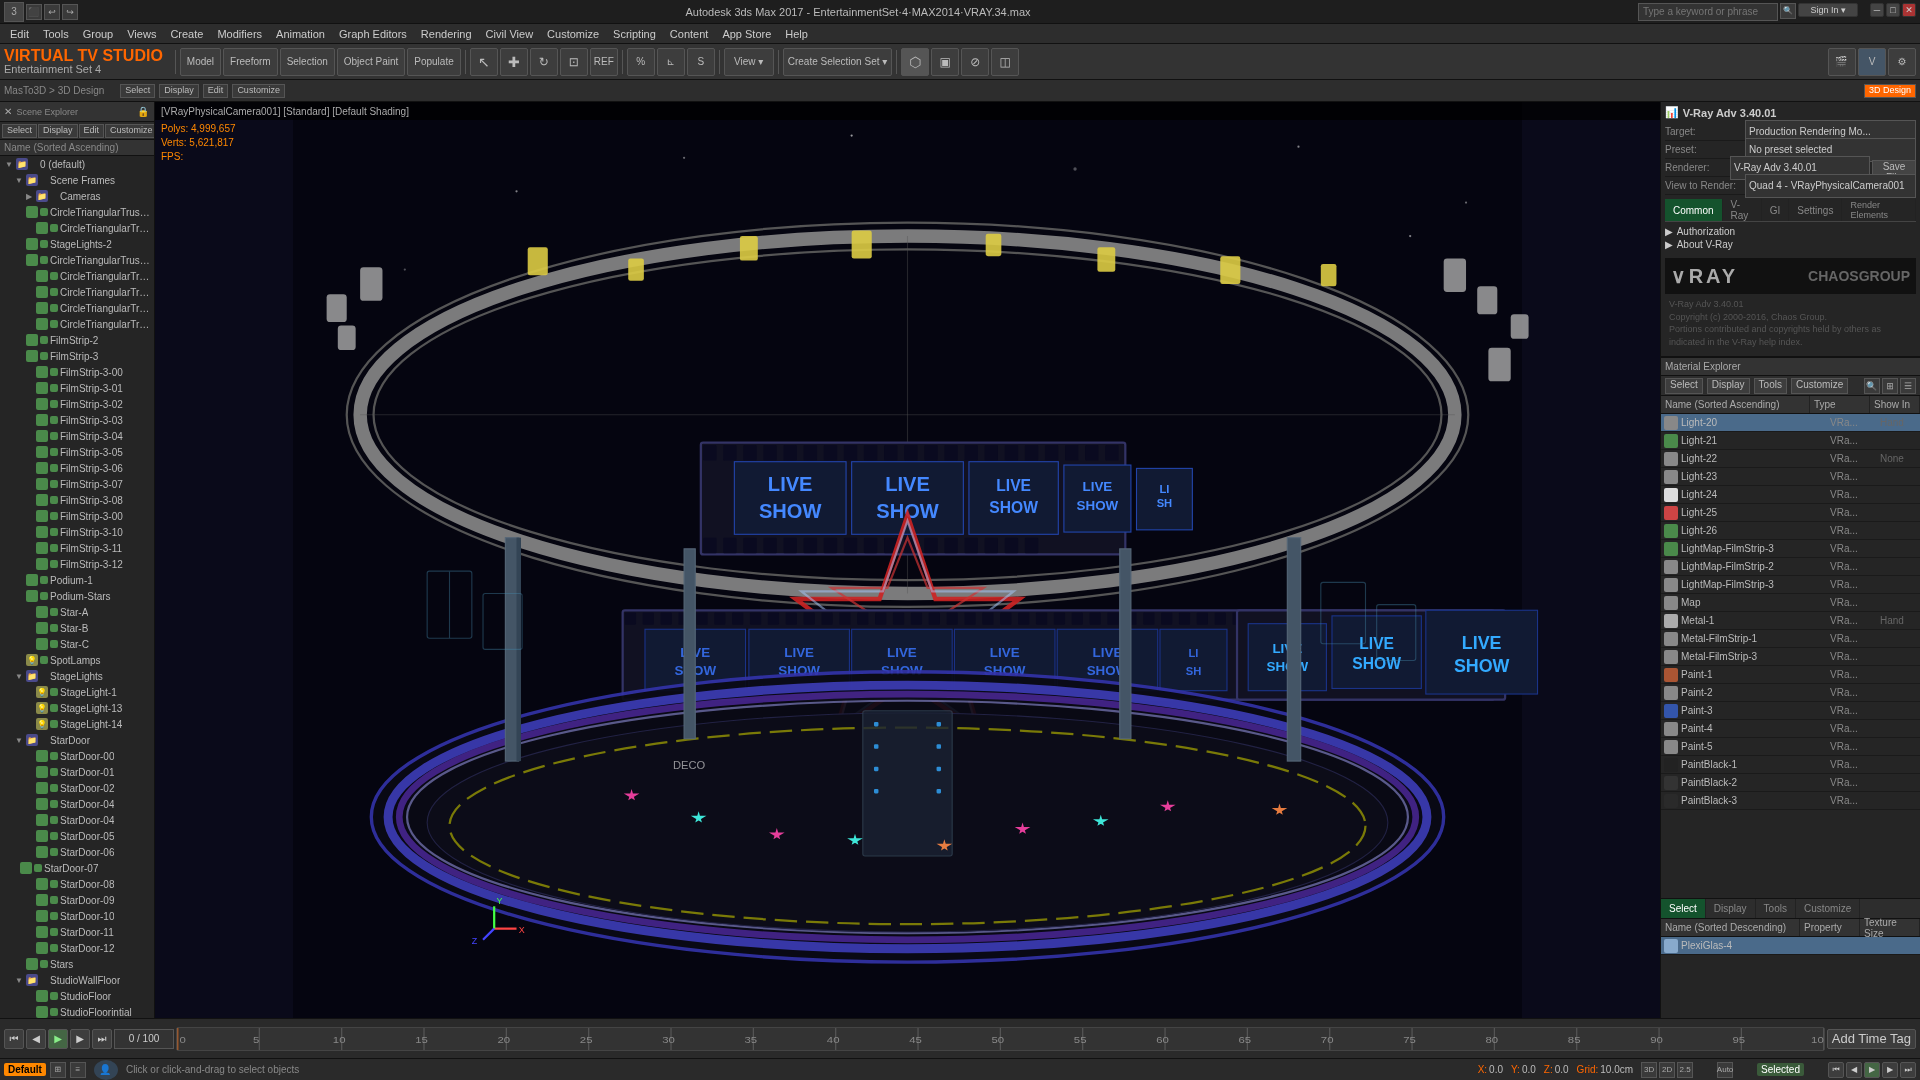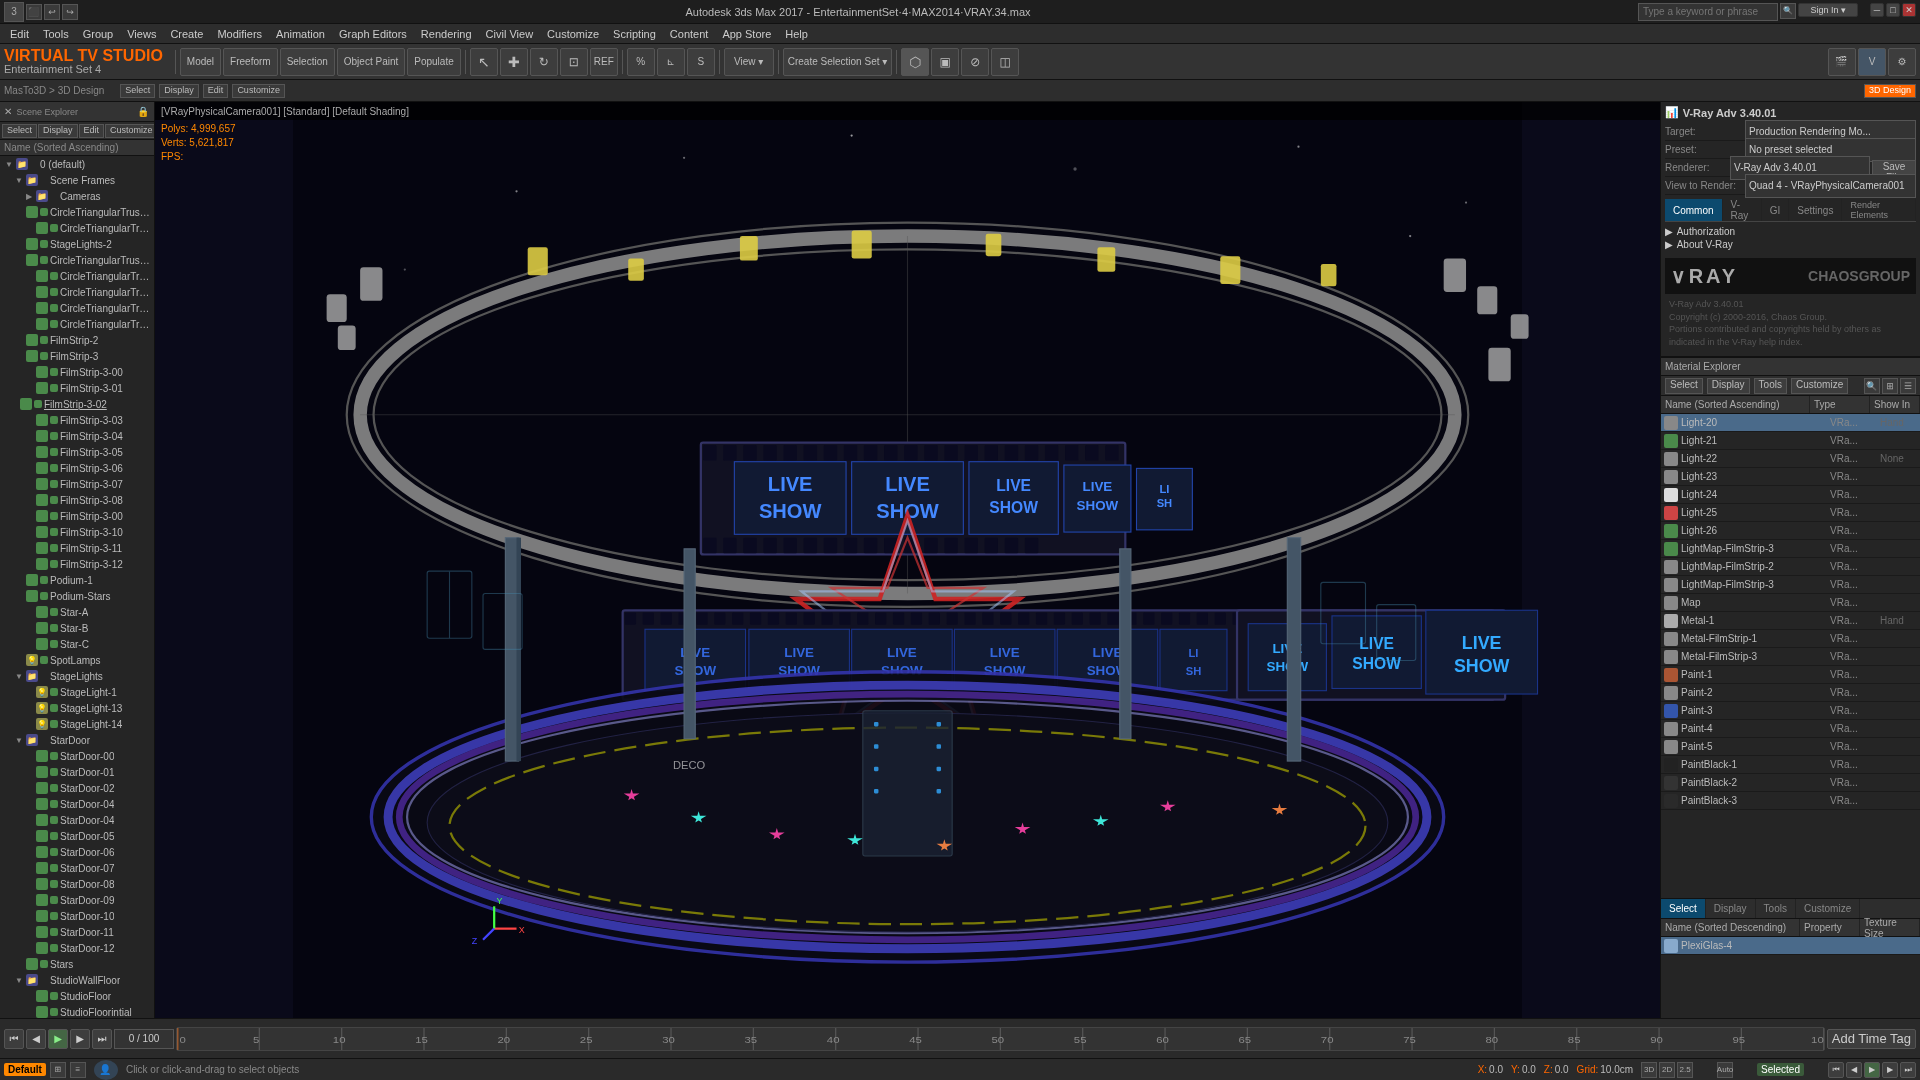--- a/index.html
+++ b/index.html
@@ -416,21 +416,21 @@
     }
     .panel-tab {
       padding: 0 8px;
       font-size: 10px;
       color: #888;
       display: flex;
       align-items: center;
       cursor: pointer;
       border-right: 1px solid #222;
     }
-    .panel-tab.active { color: #fff; background: #0c4a6e; }
+    .panel-tab.active { color: #fff; background: #14532d; }
 
     .small-btn {
       padding: 0 4px;
       height: 14px;
       background: #3a3a3a;
       border: 1px solid #555;
       font-size: 9px;
       color: #bbb;
       cursor: pointer;
     }
@@ -649,21 +649,21 @@
             <span class="item-icon"></span>
             <span style="width: 8px; height: 8px; background: rgb(74, 138, 74); border-radius: 2px; margin-right: 2px; flex-shrink: 0;"></span>
             <span class="item-label">FilmStrip-3-00</span>
           </div>
           <div class="tree-item" style="padding-left: 24px;">
             <span class="expand-icon"></span>
             <span class="item-icon"></span>
             <span style="width: 8px; height: 8px; background: rgb(74, 138, 74); border-radius: 2px; margin-right: 2px; flex-shrink: 0;"></span>
             <span class="item-label">FilmStrip-3-01</span>
           </div>
-          <div class="tree-item" style="padding-left: 8px; text-decoration: underline;">
+          <div class="tree-item" style="padding-left: 24px;">
             <span class="expand-icon"></span>
             <span class="item-icon"></span>
             <span style="width: 8px; height: 8px; background: rgb(74, 138, 74); border-radius: 2px; margin-right: 2px; flex-shrink: 0;"></span>
             <span class="item-label">FilmStrip-3-02</span>
           </div>
           <div class="tree-item" style="padding-left: 24px;">
             <span class="expand-icon"></span>
             <span class="item-icon"></span>
             <span style="width: 8px; height: 8px; background: rgb(74, 138, 74); border-radius: 2px; margin-right: 2px; flex-shrink: 0;"></span>
             <span class="item-label">FilmStrip-3-03</span>
@@ -823,21 +823,21 @@
             <span class="item-icon"></span>
             <span style="width: 8px; height: 8px; background: rgb(74, 138, 74); border-radius: 2px; margin-right: 2px; flex-shrink: 0;"></span>
             <span class="item-label">StarDoor-05</span>
           </div>
           <div class="tree-item" style="padding-left: 24px;">
             <span class="expand-icon"></span>
             <span class="item-icon"></span>
             <span style="width: 8px; height: 8px; background: rgb(74, 138, 74); border-radius: 2px; margin-right: 2px; flex-shrink: 0;"></span>
             <span class="item-label">StarDoor-06</span>
           </div>
-          <div class="tree-item" style="padding-left: 24px;">
+          <div class="tree-item" style="padding-left: 8px;">
             <span class="expand-icon"></span>
             <span class="item-icon"></span>
             <span style="width: 8px; height: 8px; background: rgb(74, 138, 74); border-radius: 2px; margin-right: 2px; flex-shrink: 0;"></span>
             <span class="item-label">StarDoor-07</span>
           </div>
           <div class="tree-item" style="padding-left: 24px;">
             <span class="expand-icon"></span>
             <span class="item-icon"></span>
             <span style="width: 8px; height: 8px; background: rgb(74, 138, 74); border-radius: 2px; margin-right: 2px; flex-shrink: 0;"></span>
             <span class="item-label">StarDoor-08</span>

